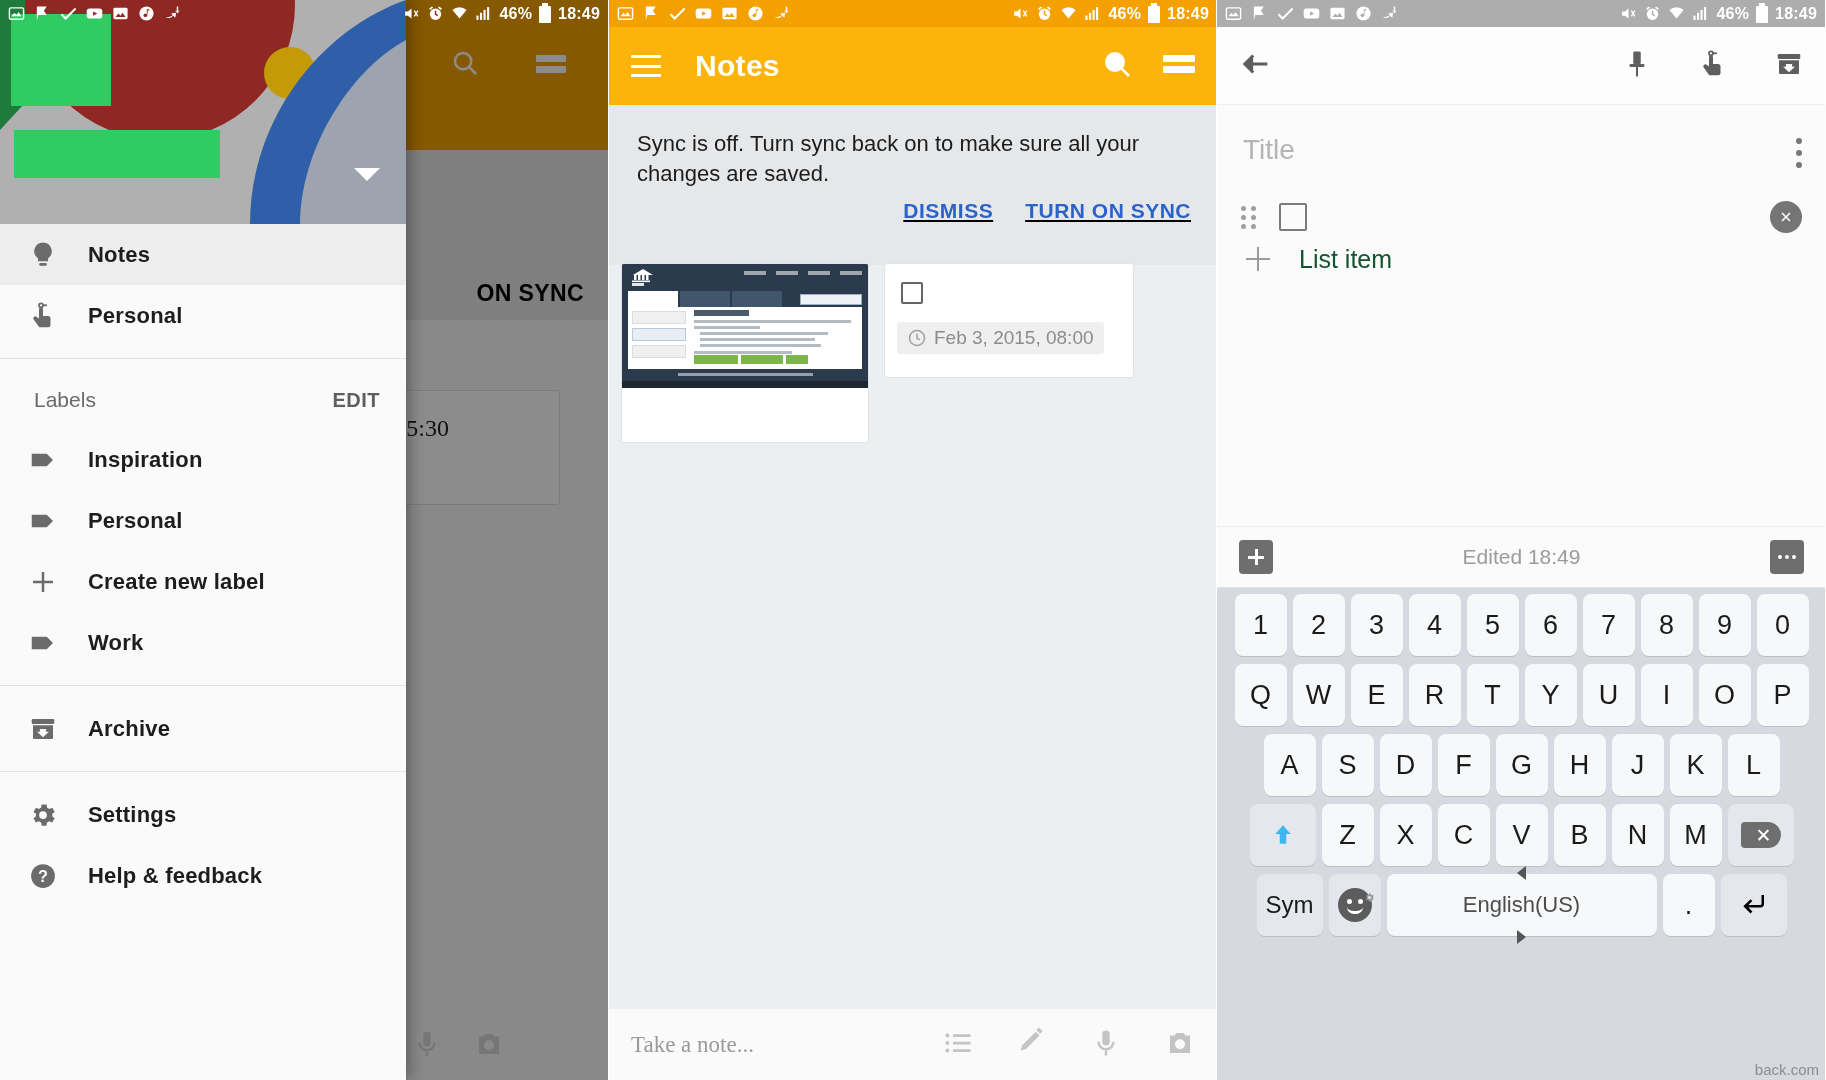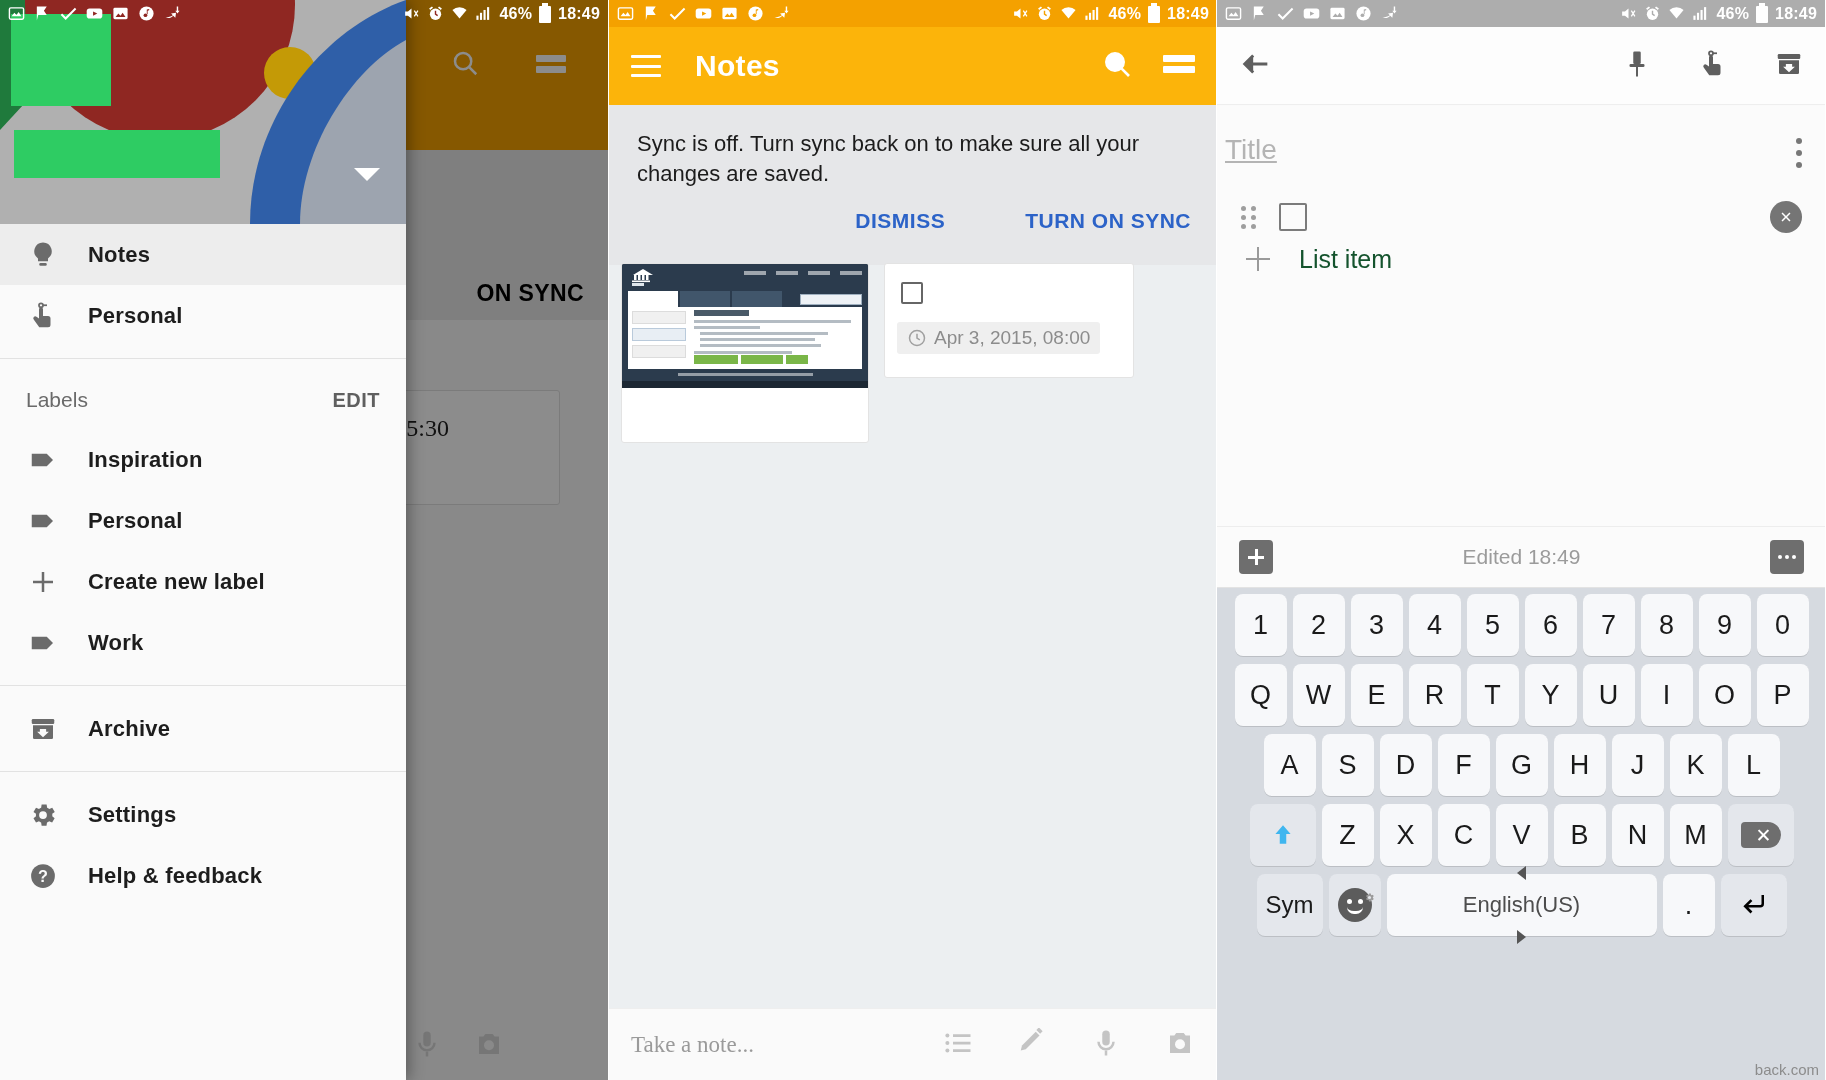--- a/index.html
+++ b/index.html
@@ -78,36 +78,36 @@
 
   .drw-item {
     height: 61px; display:flex; align-items:center; padding-left: 26px; cursor:default;
   }
   .drw-item.active { background:#ededed; }
   .drw-ico { width: 34px; height: 34px; flex: 0 0 34px; display:flex; align-items:center; justify-content:center; }
   .drw-ico svg { width: 30px; height: 30px; fill:#6b6b6b; }
   .drw-label { margin-left: 28px; font-size: 22px; font-weight: bold; color: #1d1d1d; letter-spacing:.2px;}
   .drw-sep { height: 1px; background:#e2e2e2; margin: 12px 0; }
   .drw-section {
-    height: 58px; display:flex; align-items:center; padding: 0 26px;
+    height: 58px; display:flex; align-items:center; padding: 0 26px; margin-left: 8px;
   }
   .drw-section .s-title { font-size: 21px; color:#6a6a6a; }
   .drw-section .s-action { margin-left:auto; font-size: 20px; color:#5f5f5f; font-weight:bold; letter-spacing:.5px;}
 
   
   #panel-2 { background:#eceff1; }
   .p2-appbar { position:absolute; top: 27px; left: 0; width: 608px; height: 78px; background:#fcb40a; display:flex; align-items:center; padding: 0 22px; }
   .p2-appbar .hamb { width: 30px; height: 22px; display:flex; flex-direction:column; justify-content:space-between; }
   .p2-appbar .hamb i { display:block; height: 3px; background:#fff; border-radius:1px;}
   .p2-title { margin-left: 34px; font-size: 30px; color:#fff; font-weight:bold; letter-spacing:.3px;}
   .p2-actions { margin-left:auto; display:flex; align-items:center; gap: 30px;}
   .p2-actions svg { fill:#fff; }
   .p2-sync { position:absolute; top: 105px; left:0; width: 608px; height: 160px; background:#e6e7e9;}
   .p2-sync .msg { position: absolute; left: 28px; top: 24px; width: 552px; font-size: 22px; color: #1c1c1c; line-height:1.36;}
-  .p2-sync .btns { position:absolute; right: 26px; top: 104px; display:flex; gap: 80px;}
+  .p2-sync .btns { position:absolute; right: 26px; top: 94px; display:flex; gap: 32px; text-decoration: underline;}
   .p2-sync .btns span { font-size: 21px; font-weight:bold; color:#2c63c8; letter-spacing:.5px;}
   .p2-cards { position: absolute; top: 275px; left: 0; width: 608px; bottom: 72px; background:#eceff1;}
   .card {
     position:absolute; background:#fff; border:1px solid #e3e3e3; border-radius:3px;
   }
   #card-shot { left: 12px; top: -12px; width: 248px; height: 180px; overflow:hidden; }
   #card-list { left: 275px; top: -12px; width: 250px; height: 115px; }
   .shot { position:absolute; top:0; left:0; width: 246px; height: 124px; background: #2b3b4d; overflow:hidden; }
   .shot-top { position:absolute; left:0; top:0; width:100%; height: 26px; background:#2b3b4d; }
   .shot-logo { position:absolute; left:7px; top:3px; width: 46px; height: 20px; }
@@ -138,21 +138,21 @@
   .p2-takenote { font-size: 23px; color:#9a9a9a; font-family:"Liberation Serif", serif;}
   .p2-bb-icons { margin-left:auto; display:flex; align-items:center; gap: 44px; }
   .p2-bb-icons svg { fill: #c4c4c4; }
 
   
   #panel-3 { background:#fafafa; }
   .p3-appbar { position:absolute; top: 27px; left:0; width: 609px; height: 78px; background:#fdfdfd; display:flex; align-items:center; padding: 0 22px; border-bottom:1px solid #eee;}
   .p3-appbar svg { fill:#5f5f5f; }
   .p3-actions { margin-left:auto; display:flex; align-items:center; gap: 46px;}
   .p3-body { position:absolute; top: 106px; left:0; width: 609px; height: 420px; background:#fbfbfb;}
-  .p3-title { position:absolute; left: 8px; top: 28px; font-size: 28px; color:#b4b4b4;text-decoration:underline; }
+  .p3-title { position:absolute; left: 26px; top: 28px; font-size: 28px; color:#b4b4b4; }
   .p3-overflow { position:absolute; right: 24px; top: 32px; width: 6px; }
   .p3-overflow i { display:block; width:6px;height:6px;border-radius:50%; background:#777; margin-bottom:6px;}
   .p3-listrow { position:absolute; left: 0; top: 84px; width: 609px; height: 54px; display:flex; align-items:center; padding: 0 24px;}
   .p3-drag { width: 16px; display:grid; grid-template-columns: 6px 6px; gap: 4px;}
   .p3-drag i { width: 5px; height: 5px; border-radius: 50%; background:#9e9e9e; }
   .p3-check { margin-left: 22px; width: 28px; height: 28px; border: 2px solid #7b7b7b; border-radius: 2px;}
   .p3-clear { margin-left:auto; width: 32px; height: 32px; border-radius:50%; background:#757575; display:flex;align-items:center;justify-content:center;}
   .p3-clear svg { fill:#fff; }
   .p3-additem { position:absolute; left: 24px; top: 136px; display:flex; align-items:center;}
   .p3-additem .plus { width: 34px; height: 34px; position:relative; }
@@ -501,21 +501,21 @@
     </div>
 
     <div class="card" id="card-list">
       <div class="card-chk" style="margin:18px 0 0 16px"></div>
       <div style="margin:18px 0 0 12px">
         <span class="card-reminder">
           <svg width="20" height="20" viewBox="0 0 24 24" fill="none" stroke="#a0a0a0" stroke-width="1.8">
               <circle cx="12" cy="12" r="9"></circle>
               <path d="M12 7v5.2l3.4 2"></path>
             </svg>
-          <span>Apr 3, 2015, 08:00</span>
+          <span>Feb 3, 2015, 08:00</span>
         </span>
       </div>
     </div>
   </div>
 
   <div class="p2-bottombar">
     <span class="p2-takenote">Take a note...</span>
     <span class="p2-bb-icons">
       <span>
         <svg width="30" height="30" viewBox="0 0 24 24">

